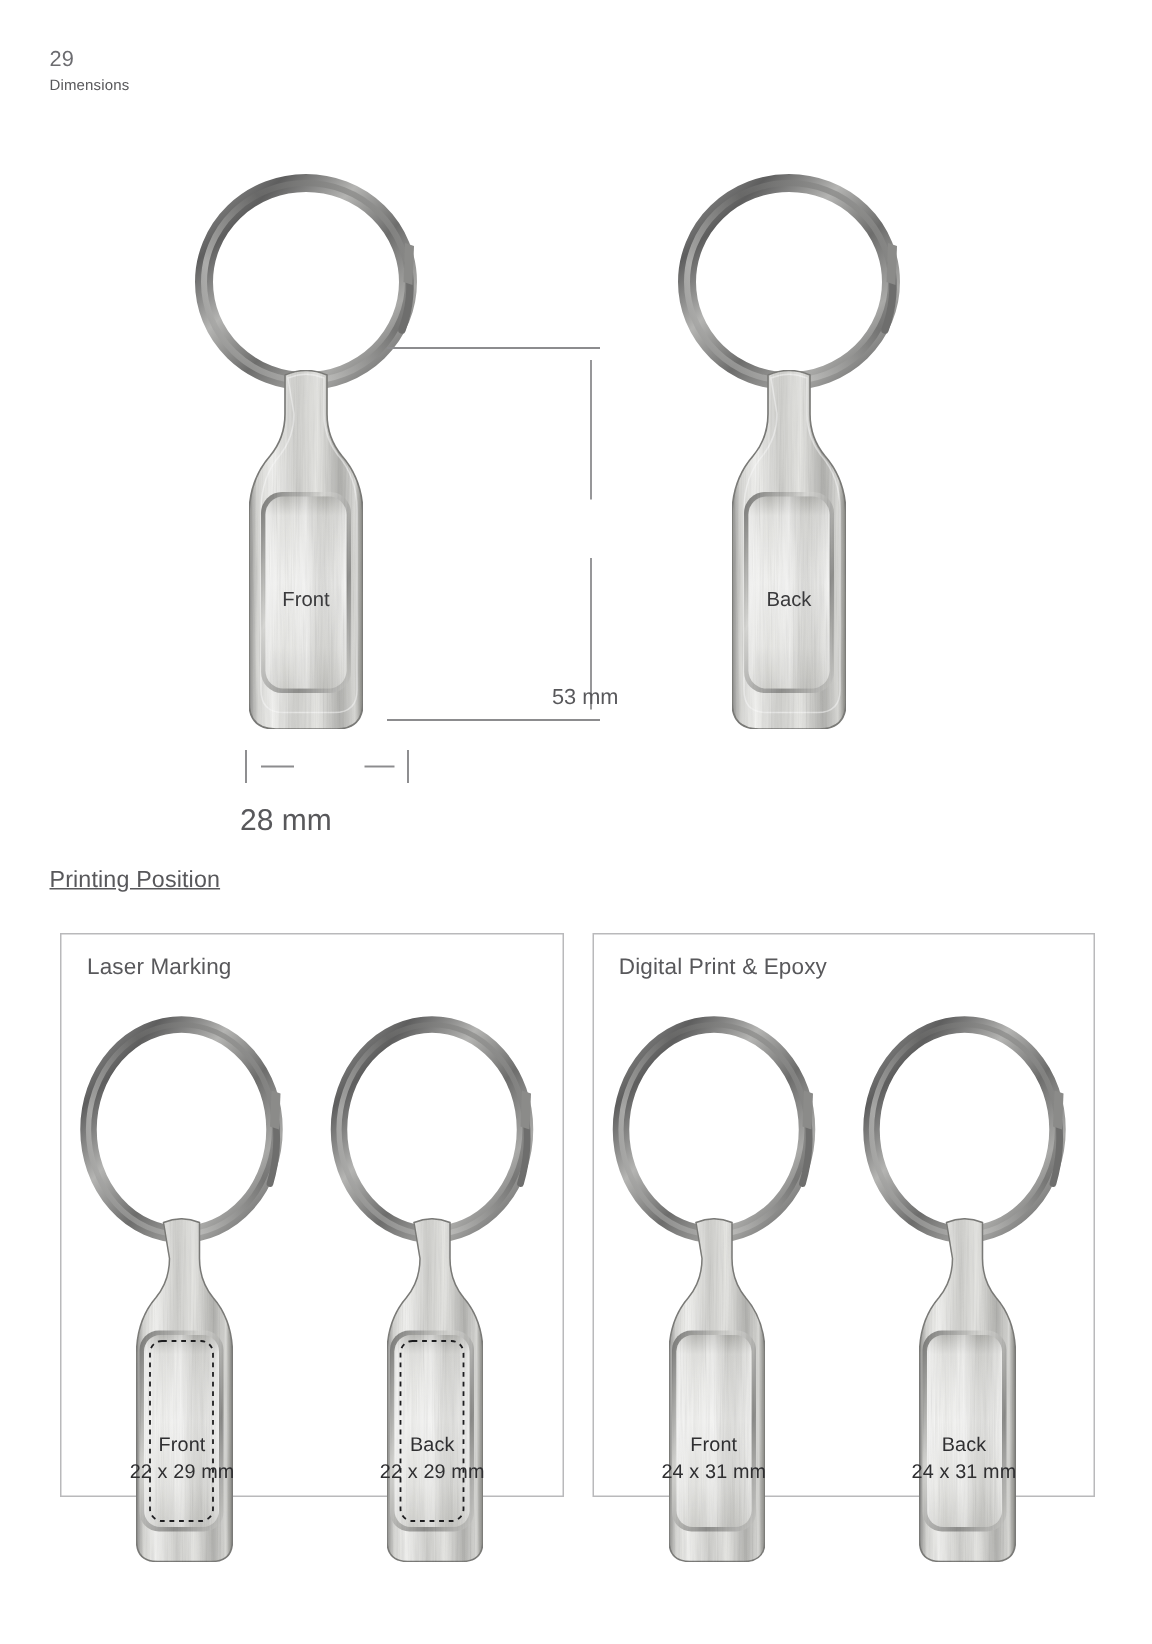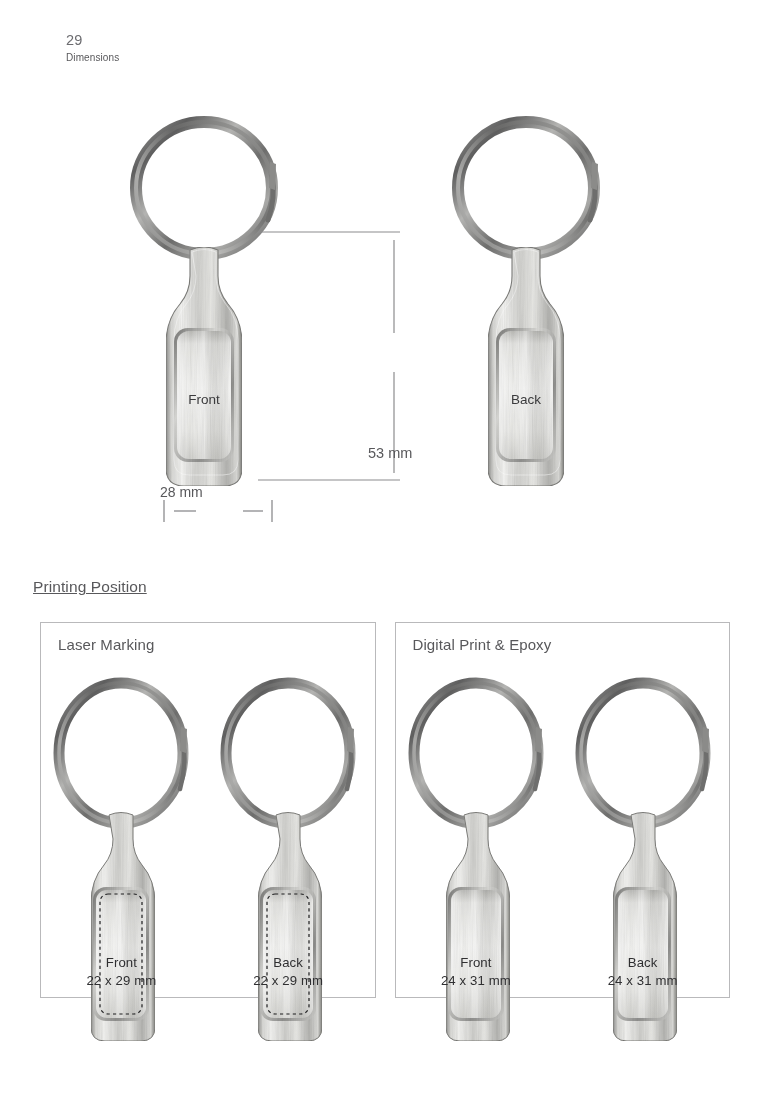--- a/index.html
+++ b/index.html
@@ -16,21 +16,20 @@
     color: #58585b;
     overflow: hidden;
   }
 
   
   .page-header {
     position: absolute;
     left: 33px;
     top: 30px;
     line-height: 1.42;
-    margin-left: 33px;
   }
   .page-num {
     font-size: 14.5px;
     color: #6c6c70;
     letter-spacing: 0.1px;
   }
   .page-section-title {
     font-size: 10px;
     color: #58585b;
     letter-spacing: 0.1px;
@@ -52,23 +51,24 @@
     position: absolute;
     left: 0; top: 0;
     width: 768px; height: 450px;
     pointer-events: none;
   }
   .dim-text {
     position: absolute;
     font-size: 14.5px;
     color: #58585b;
     white-space: nowrap;
+    margin-top: 12px;
   }
   #dim-height-label { left: 368px; top: 345px; }
-  #dim-width-label  { left: 160px; top: 384px; font-size: 14px; }
+  #dim-width-label  { left: 160px; top: 424px; font-size: 20px; }
 
   
   .printing-title {
     position: absolute;
     left: 33px;
     top: 578px;
     font-size: 15.5px;
     color: #58585b;
     letter-spacing: 0.1px;
     text-decoration: underline;

